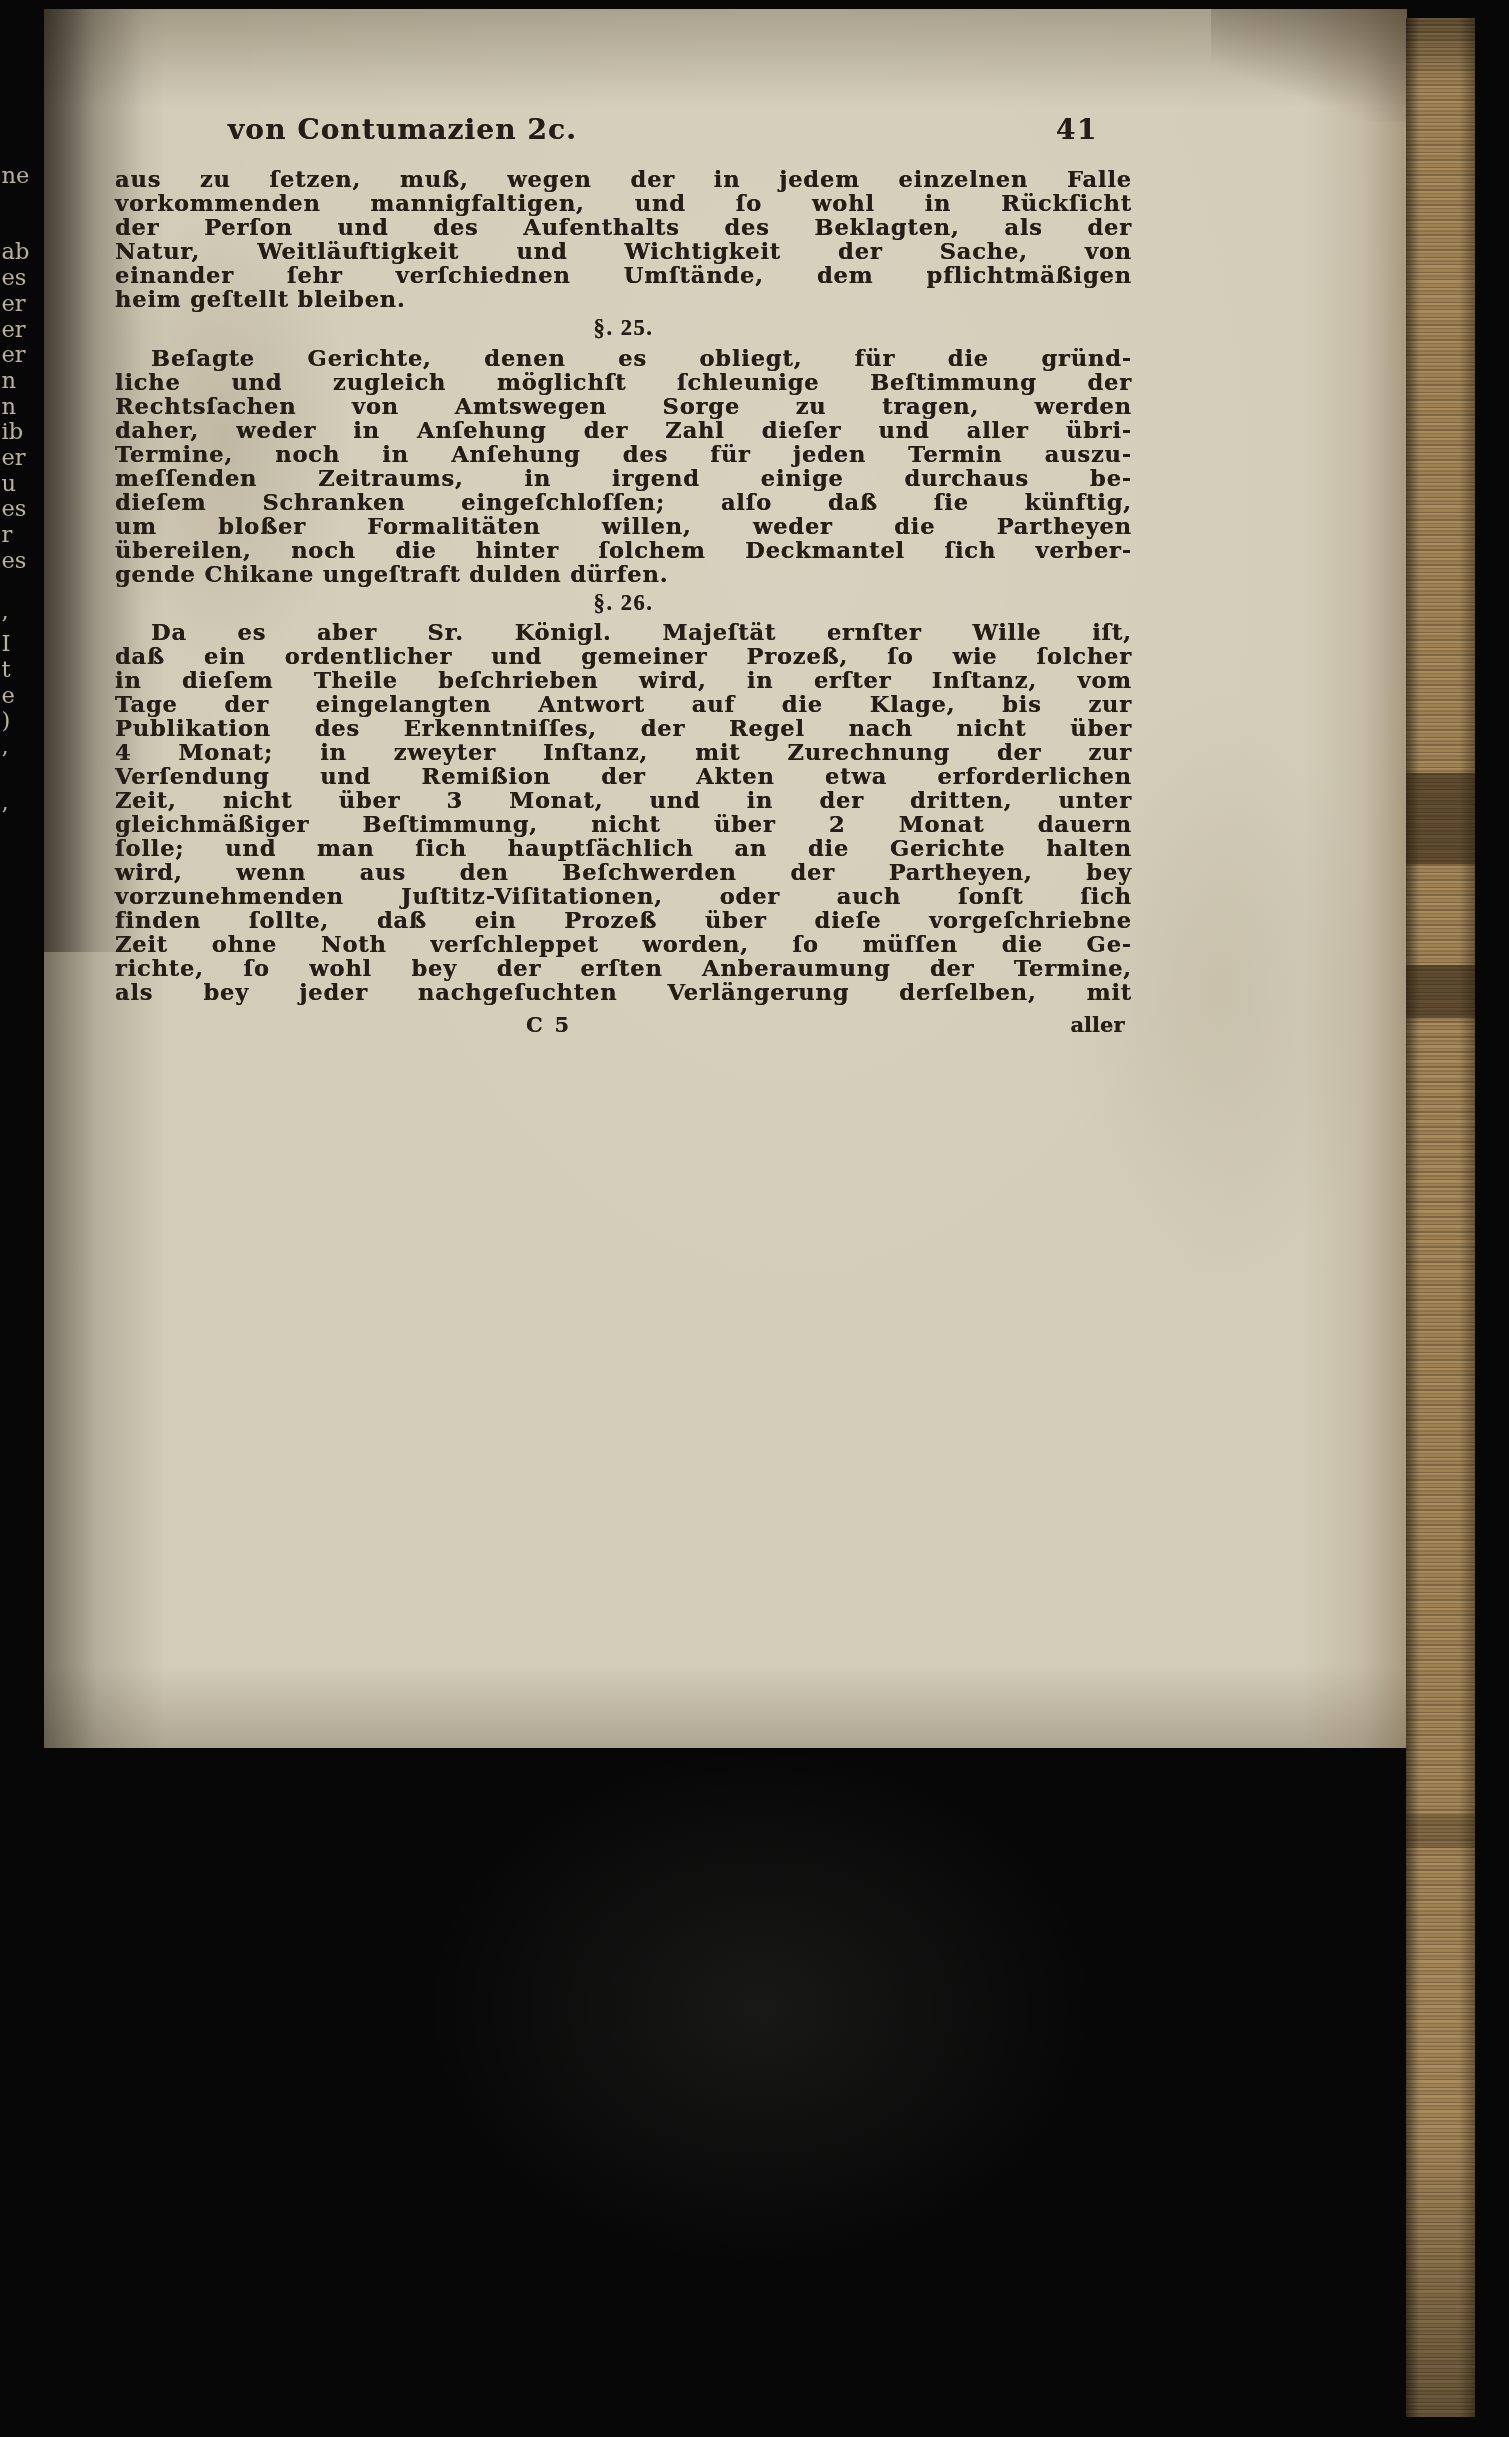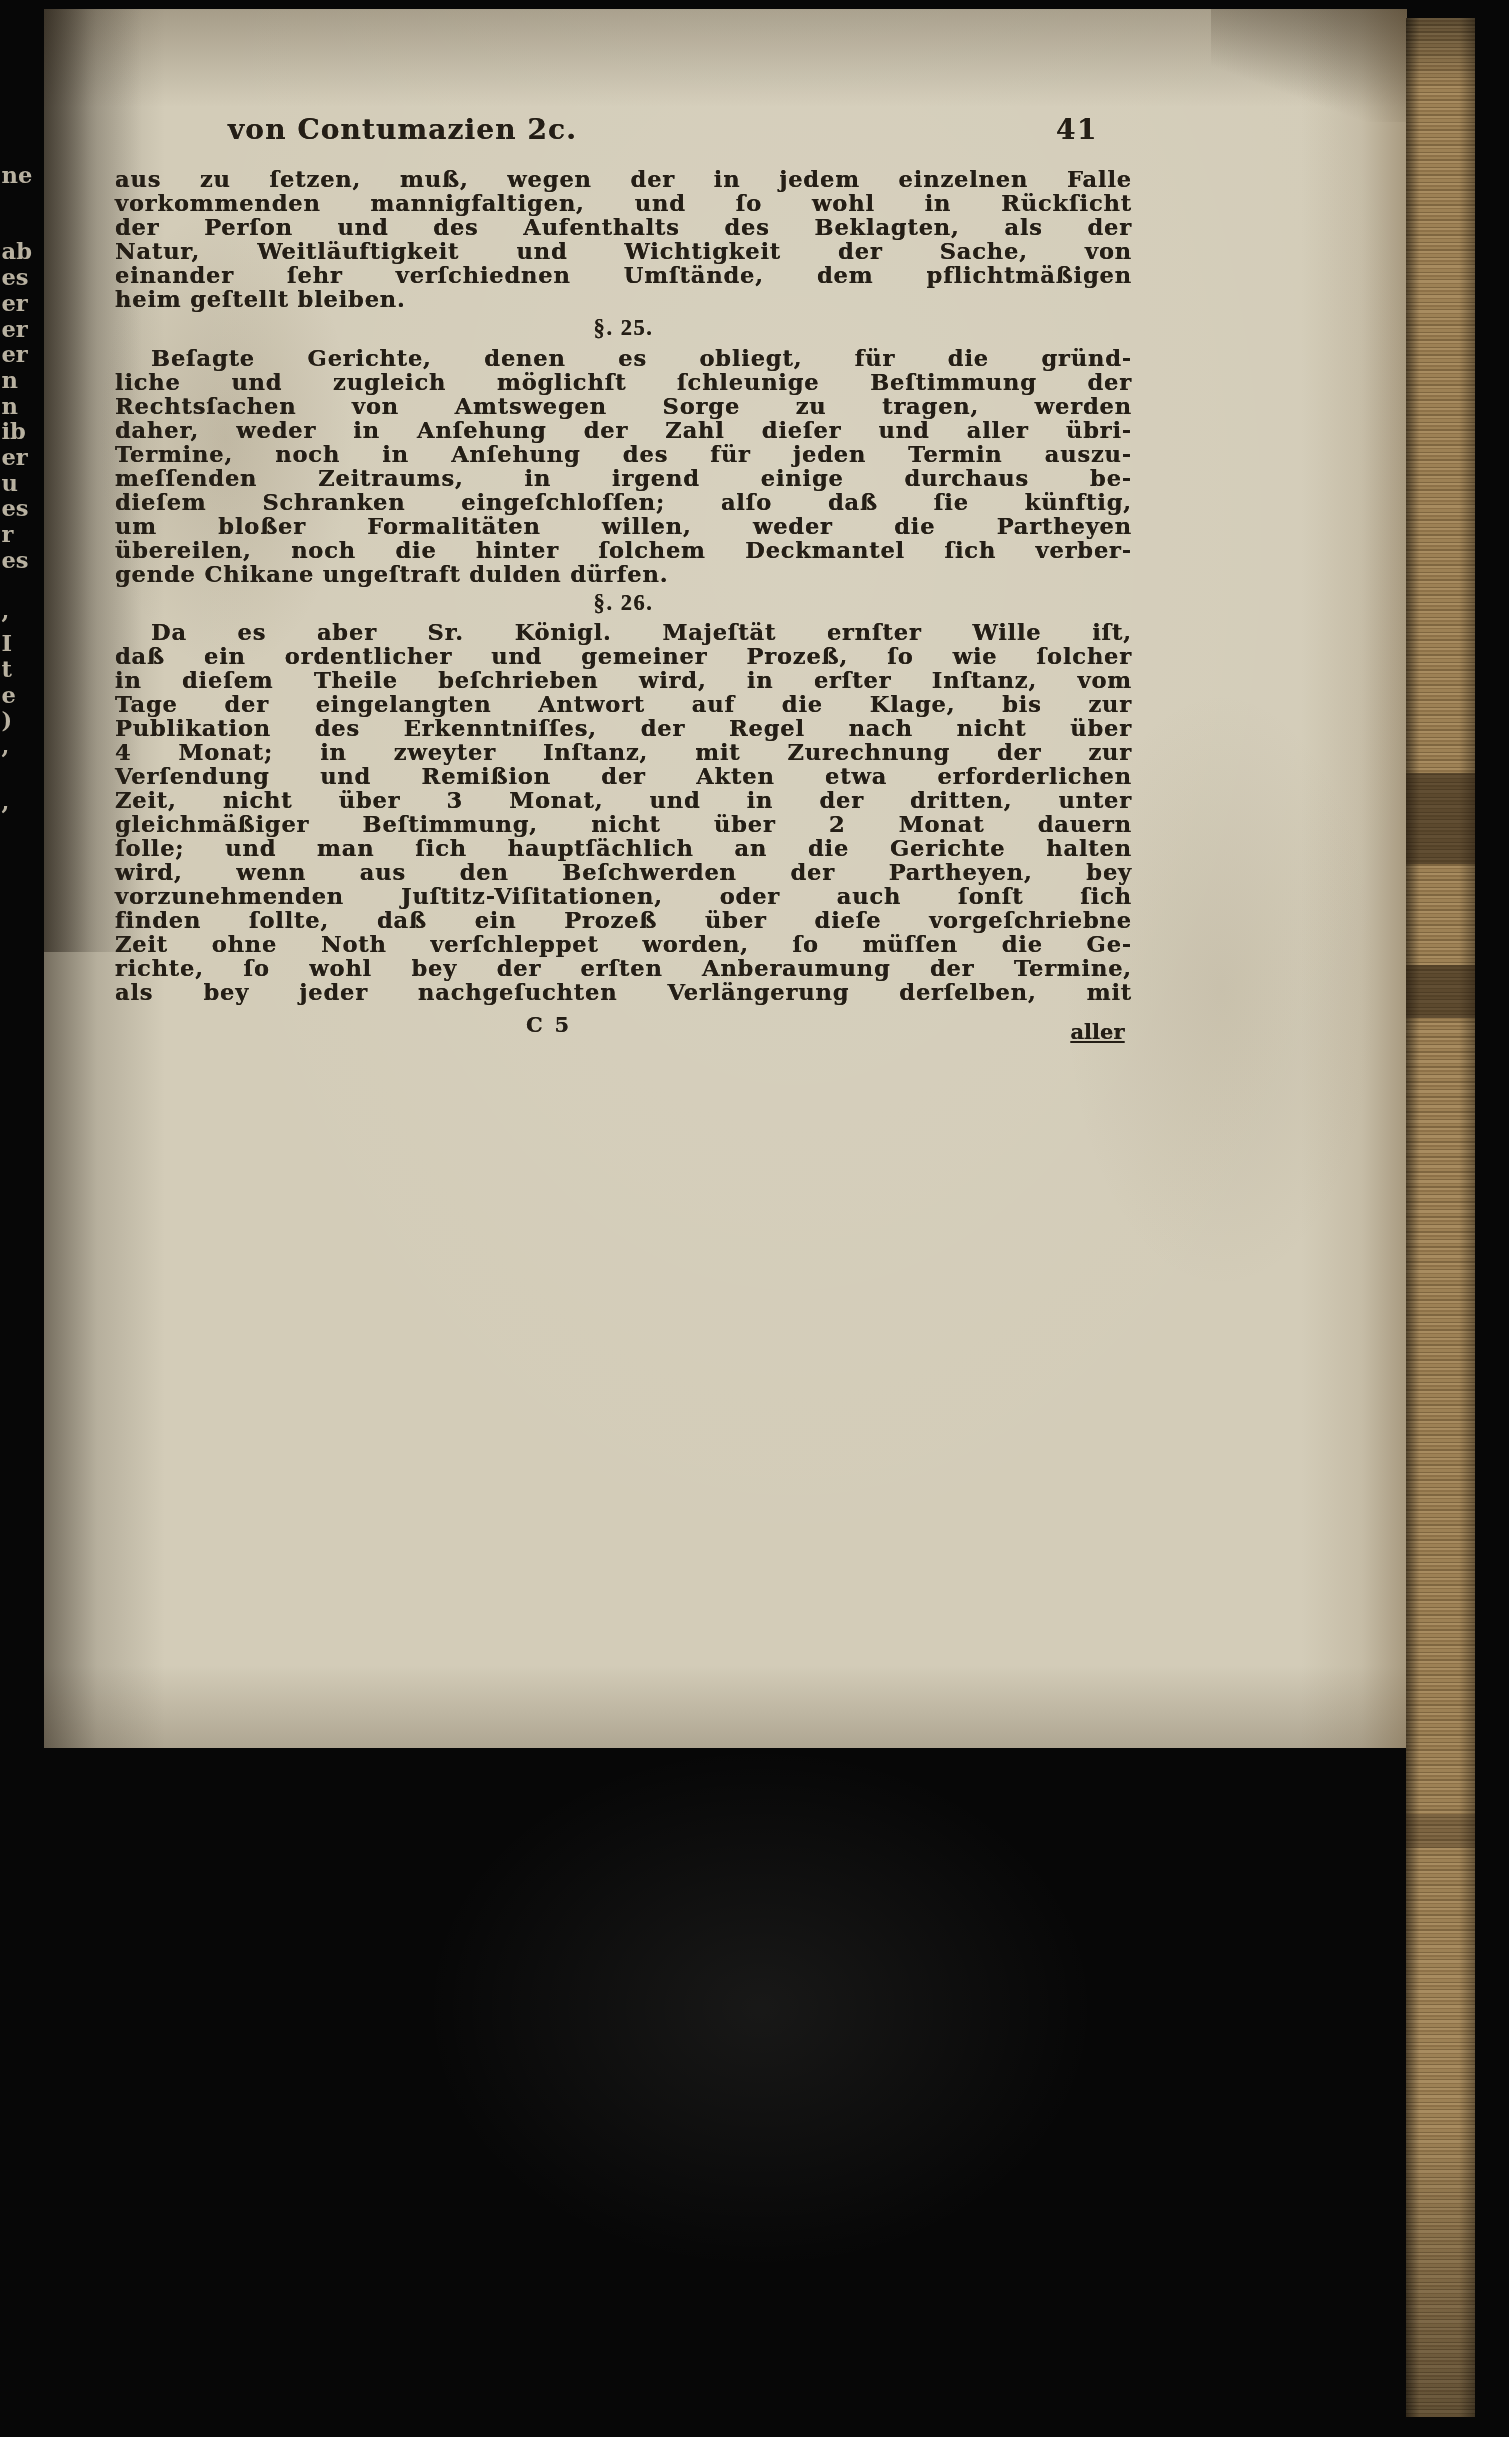--- a/index.html
+++ b/index.html
@@ -51,27 +51,27 @@
     font-size:22.6px; line-height:24px; letter-spacing:0.8px;
     text-align:justify; text-align-last:justify;
   }
   .line.last  { text-align-last:auto; }
   .line.indent{ text-indent:36px; }
 
   .sect-head { text-align:center; font-size:22.6px; line-height:24px; margin:5.3px 0; letter-spacing:1.5px;font-family:Liberation Serif, serif; }
 
   .footer-row { position:relative; height:30px; margin-top:7.5px; font-size:21px; }
   .sig   { position:absolute; left:411px; top:0; letter-spacing:2.3px; }
-  .catch { position:absolute; right:7.5px; top:7px;text-decoration:underline; }
+  .catch { position:absolute; right:7.5px; top:0; }
 
   
   .margin-frags { position:absolute; left:0; top:0; width:44px; height:2438px; }
   .margin-frags .frag {
     position:absolute; left:1.5px;
-    color:#c8c0ae; font-size:22.6px; font-weight:bold; line-height:22.6px; opacity:0.92;
+    color:#c8c0ae; font-size:22.6px; font-weight:normal; line-height:22.6px; opacity:0.92;
   }
 
   
   .fore-edge {
     position:absolute; left:1406px; top:18px; width:69px; height:2399px;
     background:
       linear-gradient(90deg, rgba(0,0,0,0.50) 0, transparent 13.6px, transparent 53px, rgba(0,0,0,0.35) 100%),
       linear-gradient(180deg, rgba(0,0,0,0.40) 0, transparent 68px, transparent 88%, rgba(0,0,0,0.38) 100%),
       repeating-linear-gradient(180deg,
         #a88c60 0px, #a88c60 2.3px,

